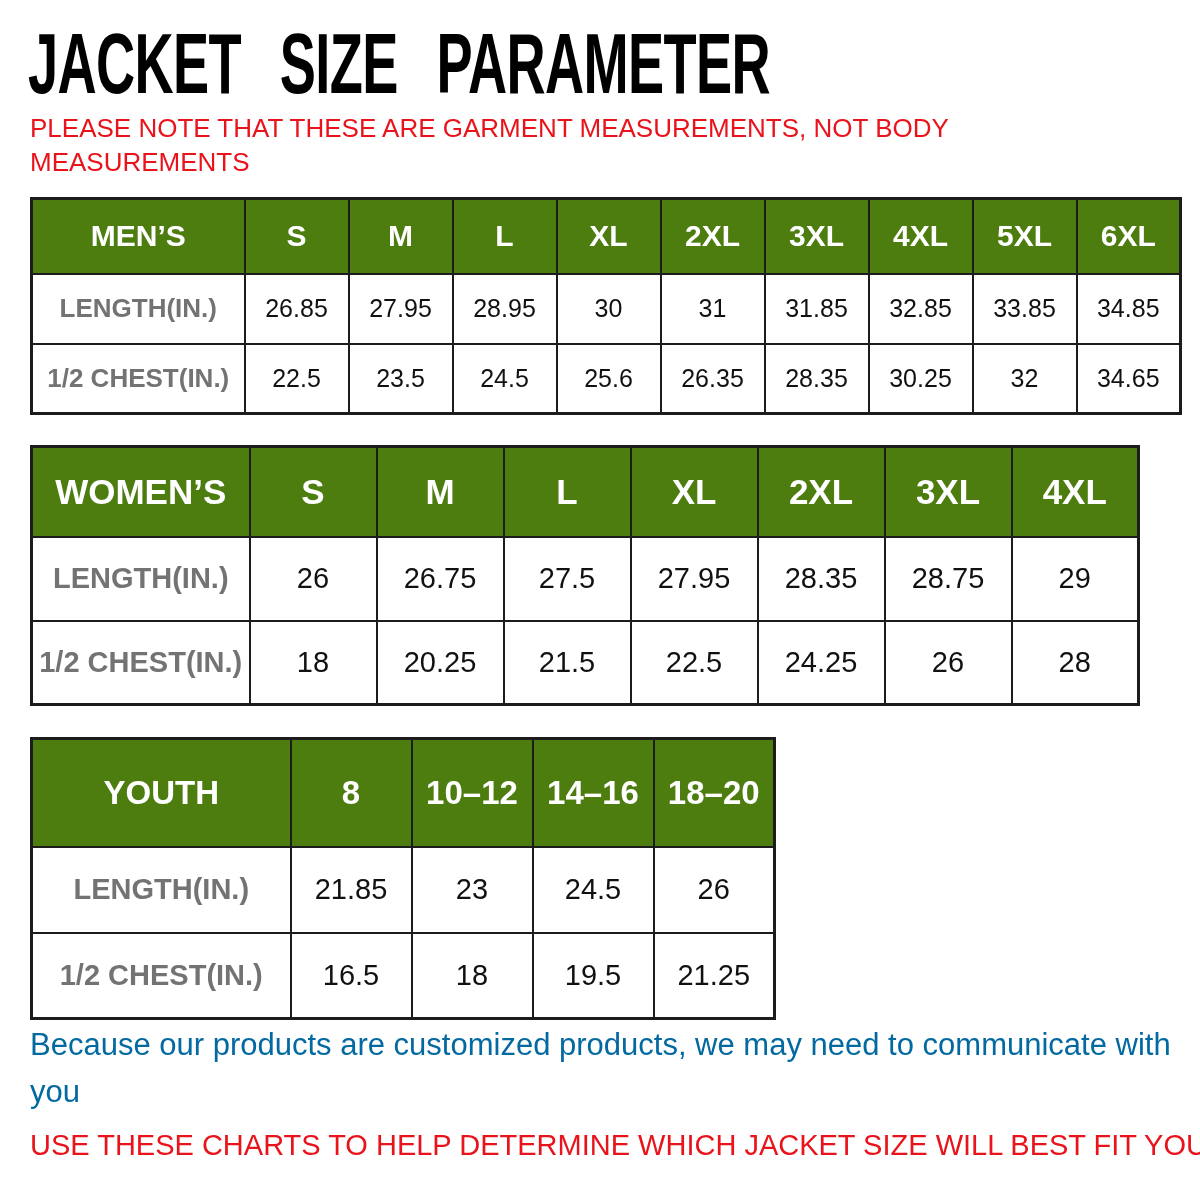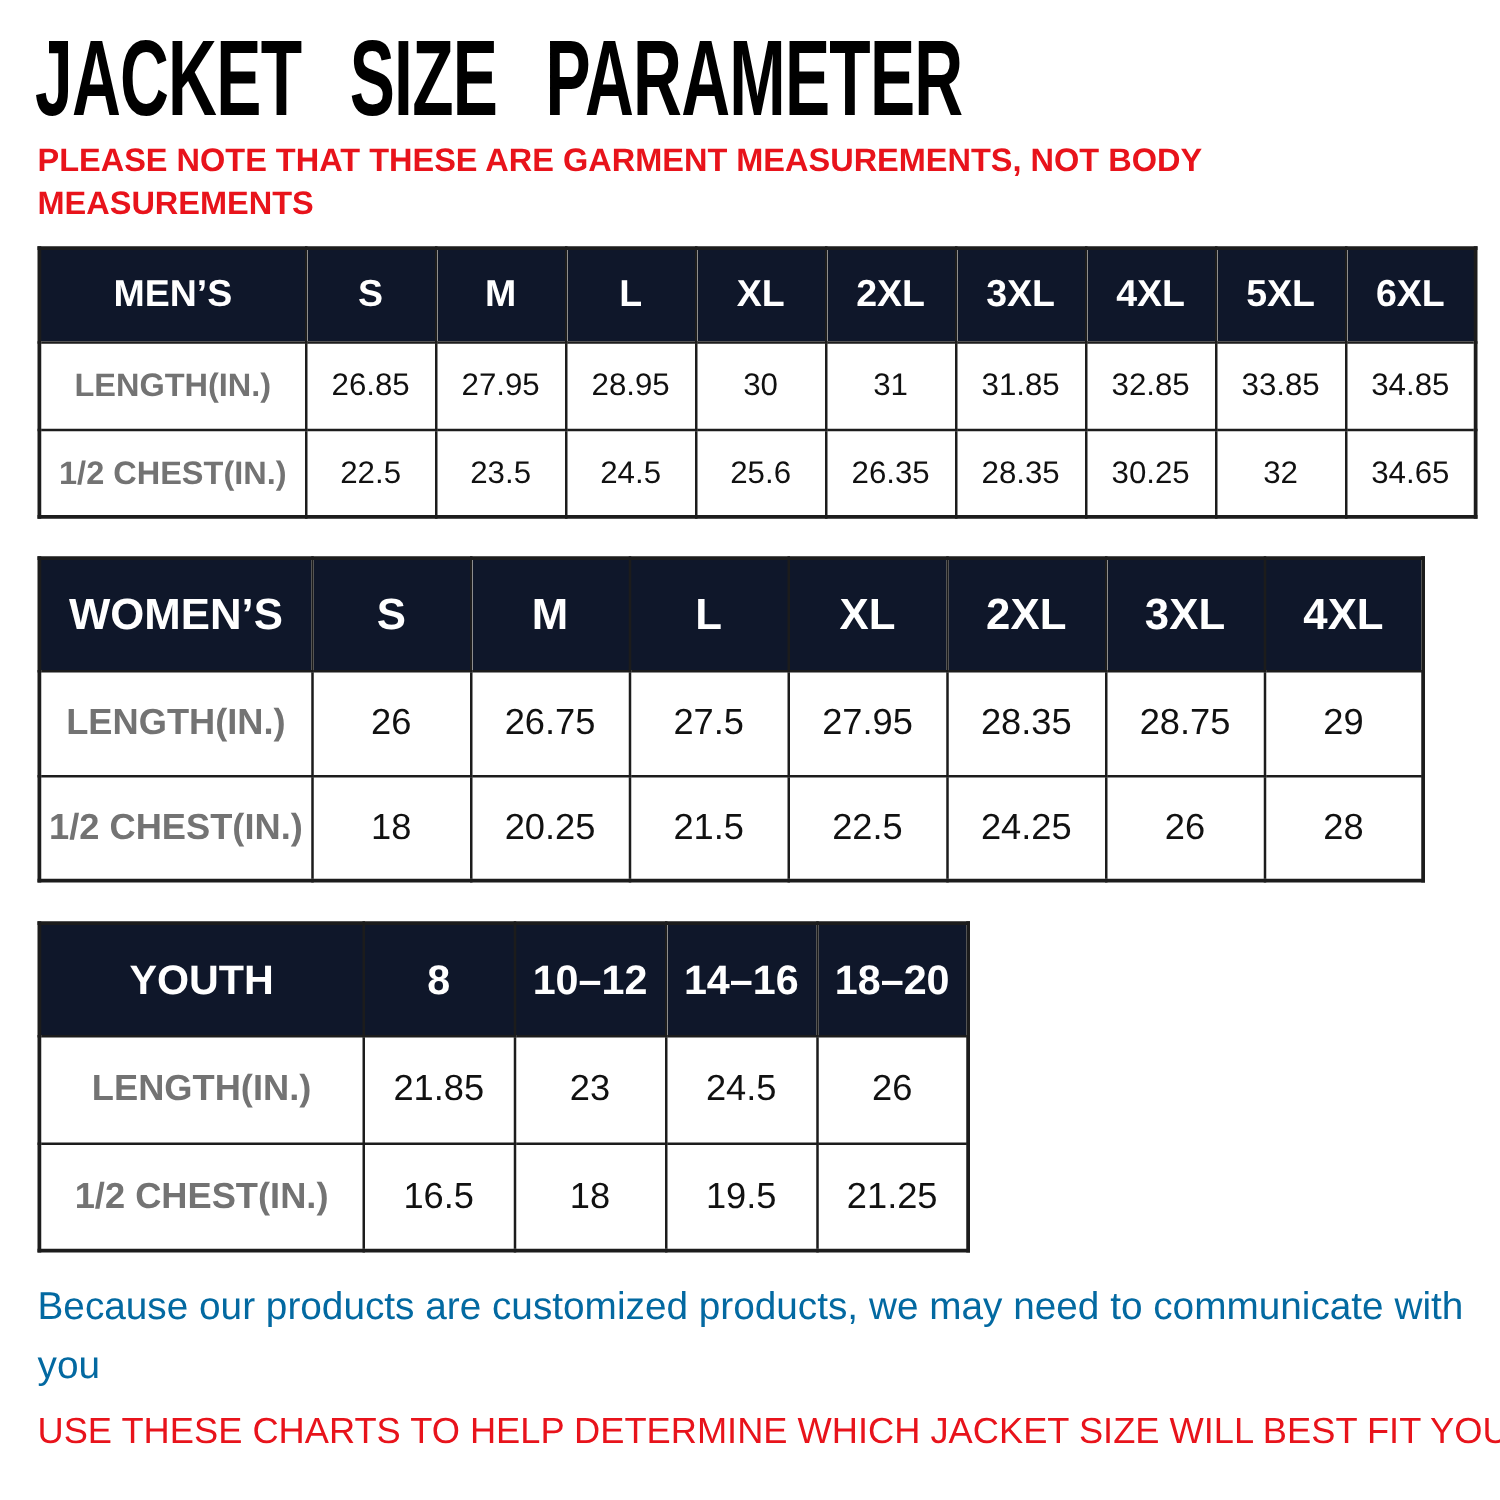--- a/index.html
+++ b/index.html
@@ -13,40 +13,39 @@
     position:absolute;left:28px;top:20px;margin:0;
     font-size:86px;font-weight:bold;color:#000;line-height:1;
     white-space:nowrap;letter-spacing:-1px;word-spacing:0.45em;
     transform:scaleX(0.63);transform-origin:0 0;
   }
   
   .note{
     position:absolute;left:30px;top:111px;
     font-size:26px;line-height:34px;color:#e8131b;
     letter-spacing:0px;
-    font-weight:bold;
   }
   
   .table-host{position:absolute;left:30px;}
   #mens-host{top:197px;}
   #womens-host{top:445px;}
   #youth-host{top:737px;}
 
   table.size-table{
     border-collapse:collapse;table-layout:fixed;
     border:3px solid #1c1c1c;
   }
   .size-table th,.size-table td{
     border:2px solid #1c1c1c;
     text-align:center;vertical-align:middle;padding:0;
     color:#111;font-weight:normal;
     overflow:hidden;white-space:nowrap;
   }
   .size-table thead th{
-    background:#0f172a;color:#ffffff;font-weight:bold;
+    background:#4d7c0f;color:#ffffff;font-weight:bold;
   }
   .size-table td.row-label{font-weight:bold;color:#737373;}
 
   
   .t-mens col.c-label{width:213px;}
   .t-mens col.c-size{width:104px;}
   .t-mens thead tr{height:75px;}
   .t-mens thead th{font-size:30px;}
   .t-mens tbody tr{height:70px;}
   .t-mens td{font-size:25px;}
@@ -57,21 +56,21 @@
   .t-womens col.c-size{width:127px;}
   .t-womens thead tr{height:90px;}
   .t-womens thead th{font-size:35px;}
   .t-womens tbody tr{height:84px;}
   .t-womens td{font-size:29px;}
   .t-womens td.row-label{font-size:29px;}
 
   
   .t-youth col.c-label{width:259px;}
   .t-youth col.c-size{width:121px;}
-  .t-youth thead tr{height:90px;}
+  .t-youth thead tr{height:108px;}
   .t-youth thead th{font-size:33px;}
   .t-youth tbody tr{height:86px;}
   .t-youth td{font-size:29px;}
   .t-youth td.row-label{font-size:29px;}
 
   
   .footer-para{
     position:absolute;left:30px;top:1021px;width:1150px;
     font-size:31px;line-height:47px;color:#0369a1;
   }

